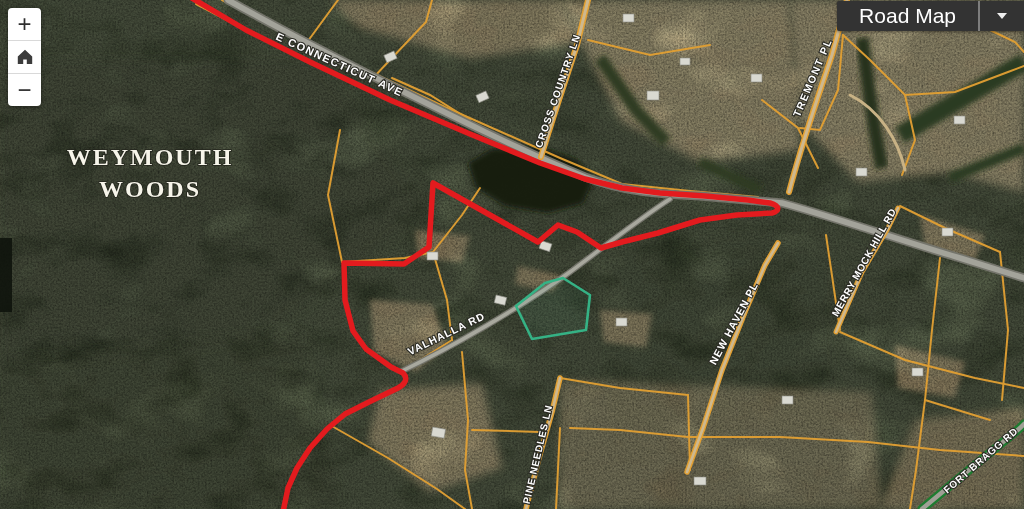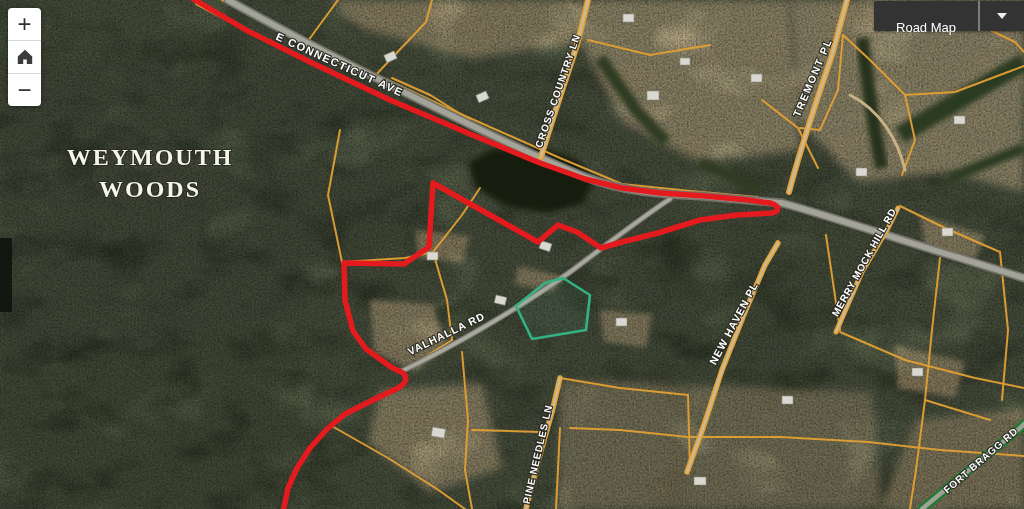--- a/index.html
+++ b/index.html
@@ -12,21 +12,21 @@
             border-radius:4px;box-shadow:0 1px 4px rgba(0,0,0,.4);z-index:20;}
   .zoom-btn{height:32px;display:flex;align-items:center;justify-content:center;
             color:#2f2f2f;font-size:24px;font-weight:400;cursor:pointer;user-select:none;}
   .zoom-btn + .zoom-btn{border-top:1px solid #d9d9d9;}
   .zoom-btn svg{position:static;}
 
   
   .basemap-bar{position:absolute;top:1px;right:0;height:30px;display:flex;z-index:20;
                background:#333;color:#fff;border-radius:2px 0 0 2px;
                box-shadow:0 1px 3px rgba(0,0,0,.45);}
-  .basemap-btn{padding:12px 22px;line-height:30px;font-size:13px;white-space:nowrap;cursor:pointer;}
+  .basemap-btn{padding:0 22px;line-height:30px;font-size:21px;white-space:nowrap;cursor:pointer;}
   .basemap-sep{width:1px;background:#7d7d7d;margin:0;}
   .caret-cell{width:44px;display:flex;align-items:center;justify-content:center;cursor:pointer;}
   .caret{width:0;height:0;border-left:5px solid transparent;border-right:5px solid transparent;
          border-top:6px solid #efefef;}
 
   
   text{font-family:"Liberation Sans",sans-serif;}
   .road-label{fill:#ffffff;font-weight:700;stroke:#2b2b24;stroke-width:2.2px;
               paint-order:stroke;text-anchor:middle;}
   .place-label{font-family:"Liberation Serif",serif;font-weight:700;fill:#f7f5ea;

